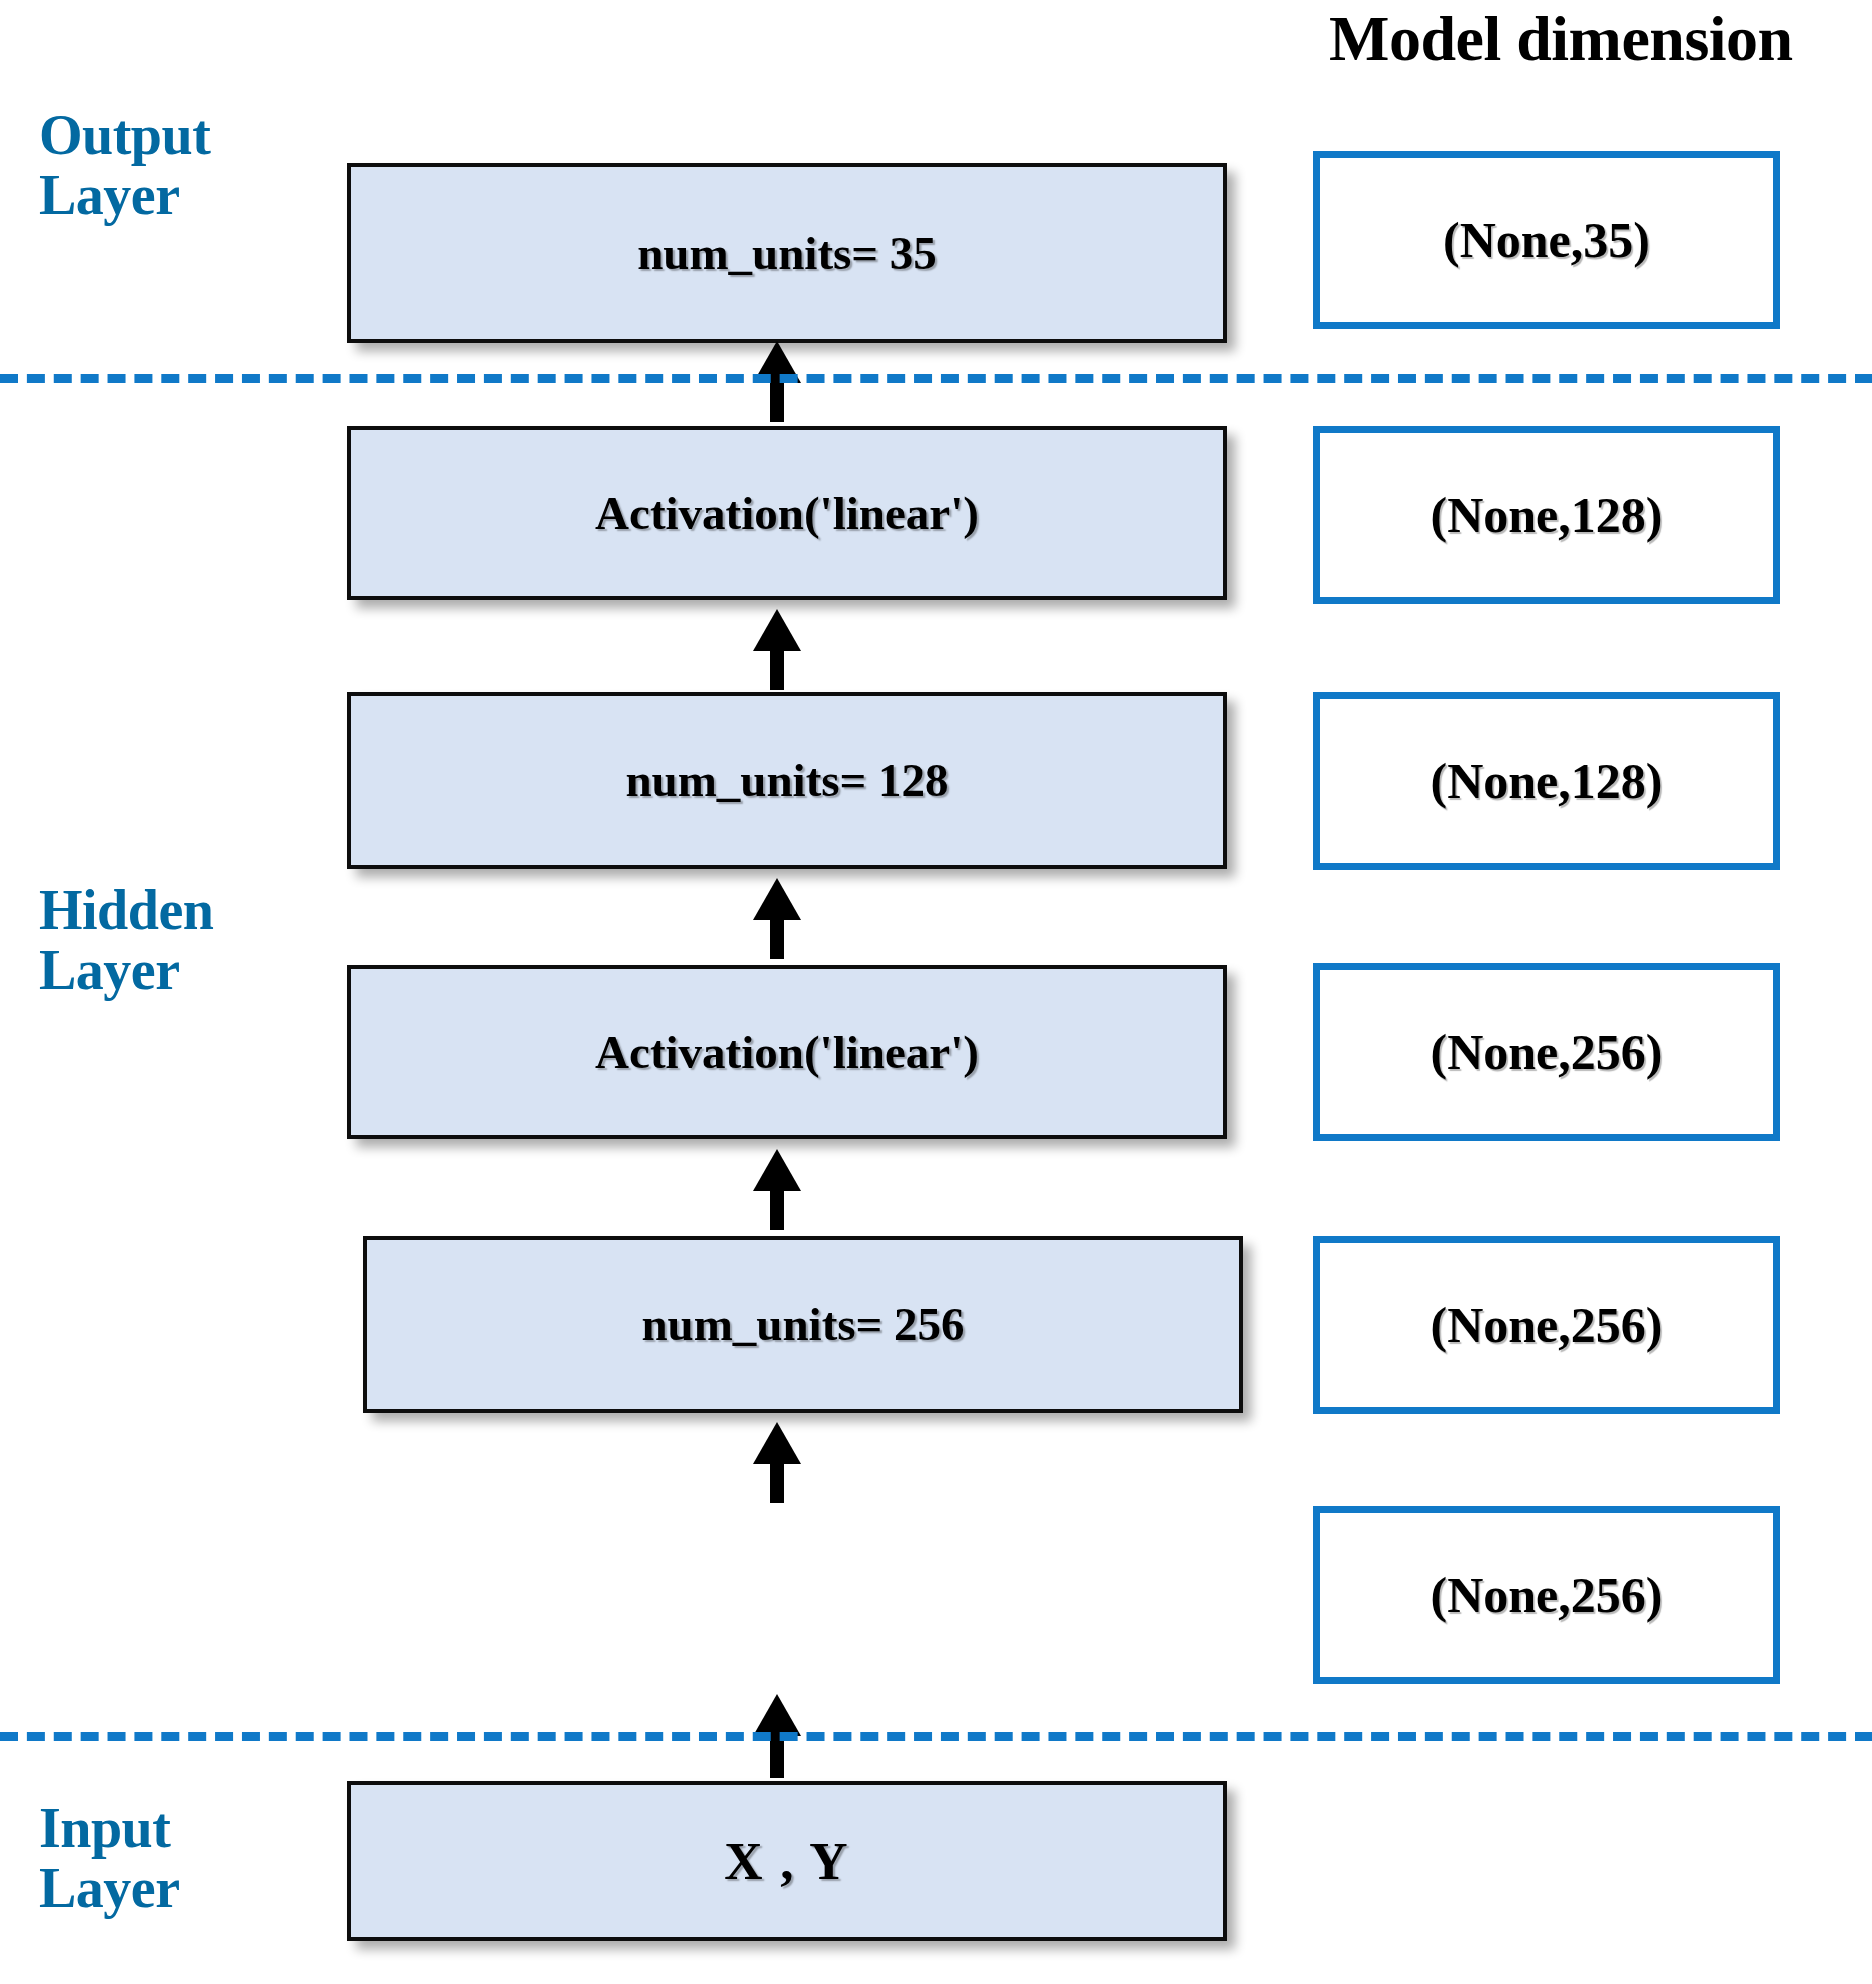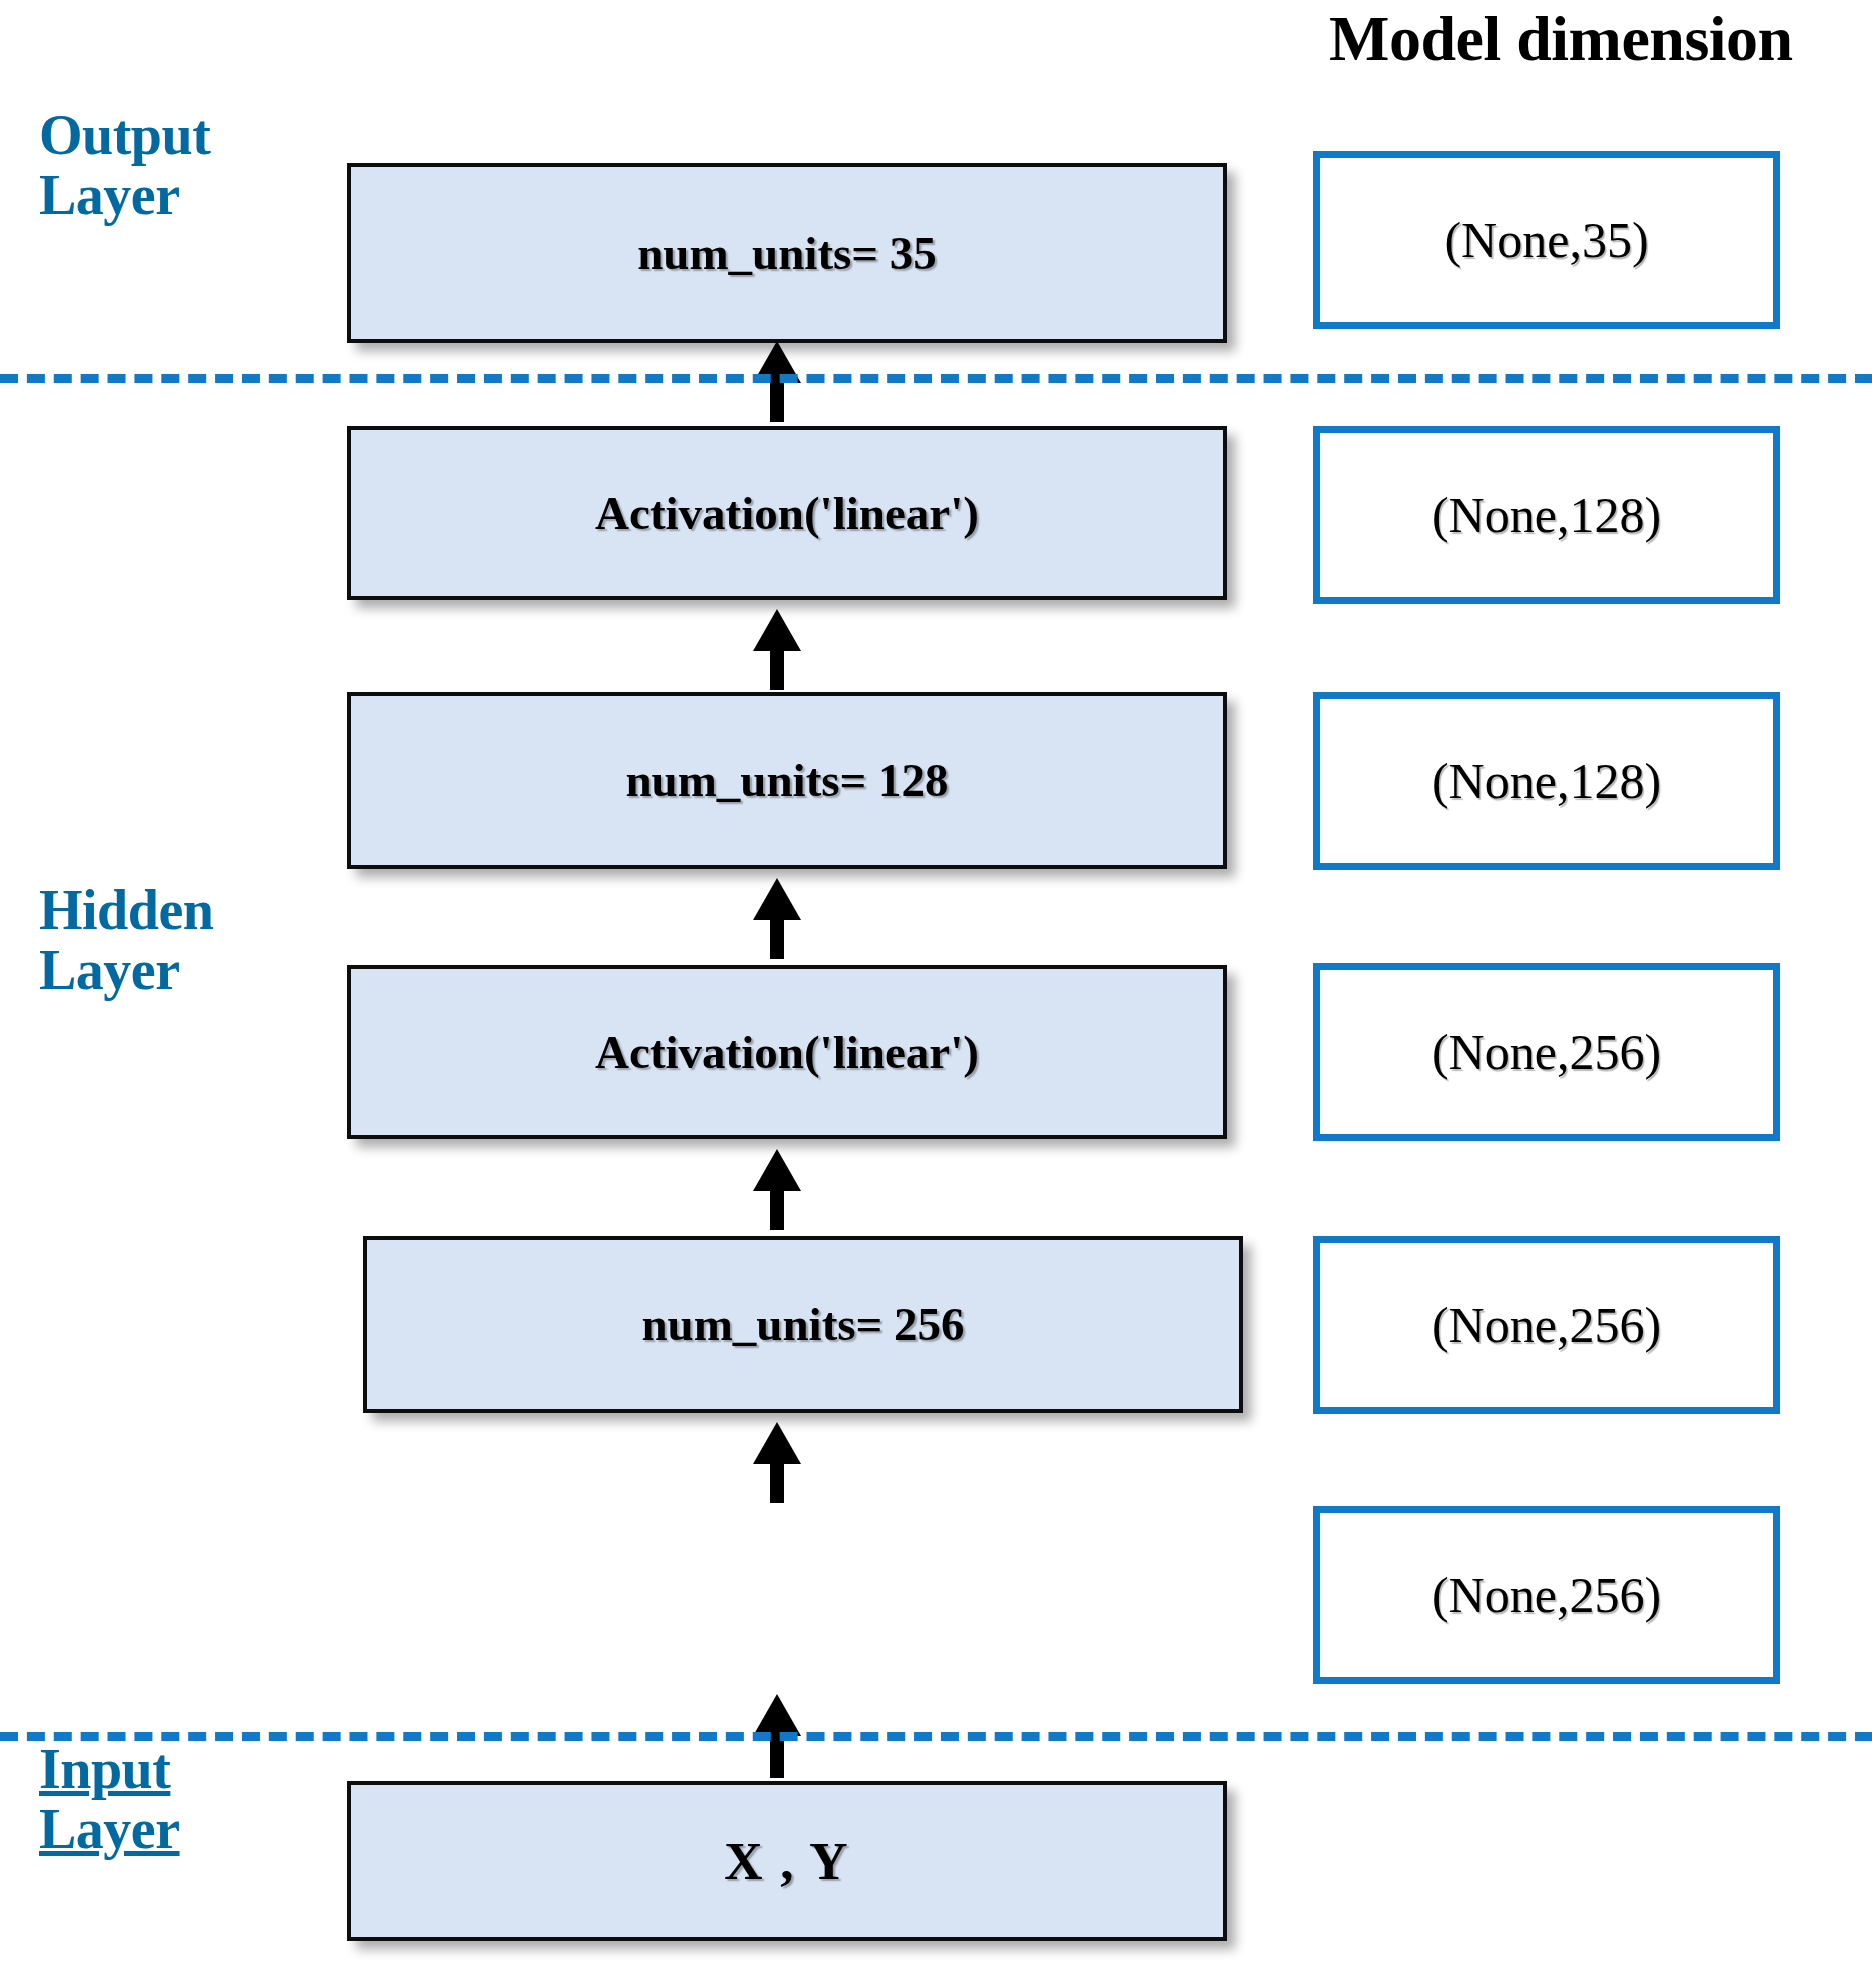--- a/index.html
+++ b/index.html
@@ -77,21 +77,21 @@
   .dim-box {
     position: absolute;
     background: #ffffff;
     border: 7px solid #1079c8;
     box-sizing: border-box;
     display: flex;
     align-items: center;
     justify-content: center;
   }
   .dim-box .dim-text {
-    font-weight: normal;
+    font-weight: bold;
     font-size: 50px;
     color: #000000;
     white-space: nowrap;
     text-shadow: 1.6px 1.6px 1.1px rgba(0,0,0,0.28);
   }
 
   
   .divider {
     position: absolute;
     left: 0;
@@ -129,21 +129,21 @@
 <div id="canvas">
 
   <div class="col-header" style="left:1329px; top:6.5px;">Model dimension</div>
 
   <div class="section-label" style="left:39px; top:106px;">Output
 Layer</div>
 
   <div class="section-label" style="left:39px; top:881px;">Hidden
 Layer</div>
 
-  <div class="section-label" style="left:39px; top:1740px;text-decoration:underline;">Input
+  <div class="section-label" style="left:39px; top:1799px;">Input
 Layer</div>
 
   <div class="layer-box" style="left:347px; top:163px; width:880px; height:180px;">
     <span class="box-text">num_units= 35</span>
   </div>
   <div class="dim-box" style="left:1313px; top:151px; width:467px; height:178px;">
     <span class="dim-text">(None,35)</span>
   </div>
 
   <div class="arrow" style="left:744px; top:341px; width:65px; height:81px;">

